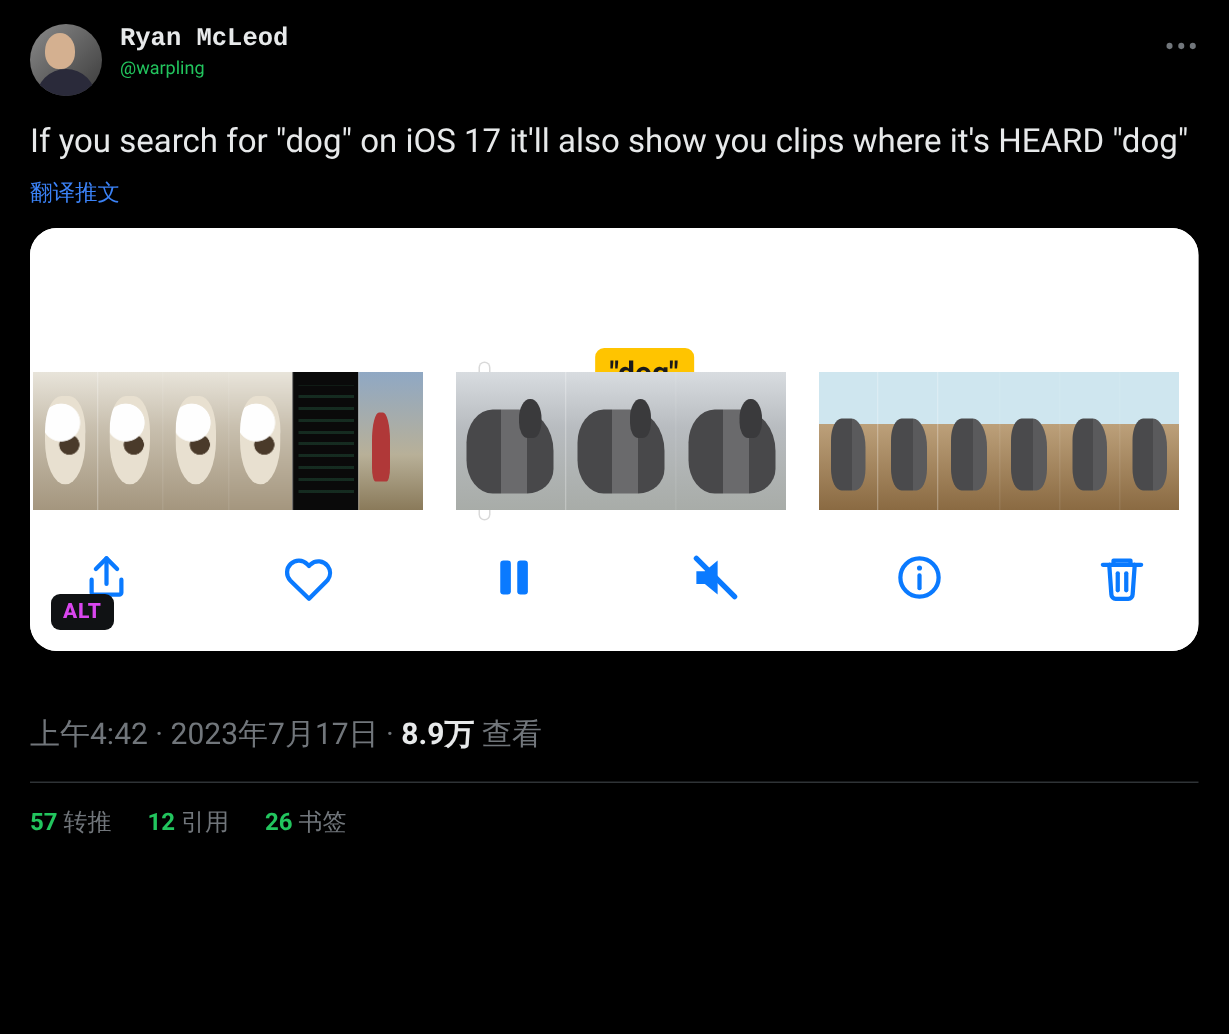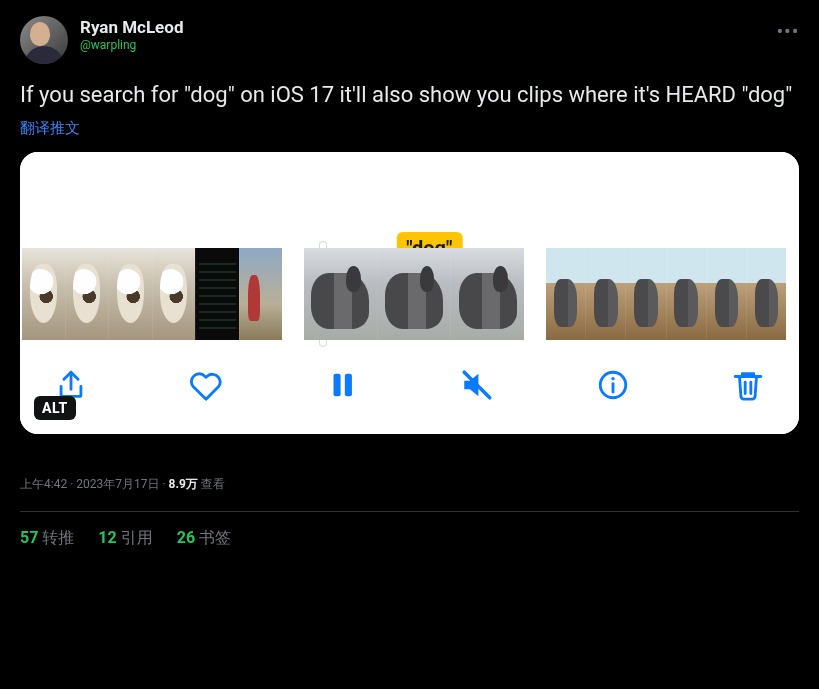--- a/index.html
+++ b/index.html
@@ -40,21 +40,21 @@
   }
   .avatar::after {
     content: "";
     position: absolute;
     top: 30px; left: 4px;
     width: 40px; height: 30px;
     background: #2a2a3a;
     border-radius: 20px 20px 0 0;
   }
   .user-col { line-height: 1.3; }
-  .display-name { font-weight: 700; font-size: 17px; color: #e7e9ea; }
+  .display-name { font-weight: 700; font-size: 17px; color: #e7e9ea; font-family: Liberation Mono, monospace; }
   .handle { font-size: 12px; color: #22c55e; }
   .more-button {
     position: absolute;
     top: 14px; right: 14px;
     width: 34px; height: 34px;
     border-radius: 50%;
     display: flex; align-items: center; justify-content: center;
     color: #71767b;
     cursor: pointer;
   }
@@ -202,31 +202,31 @@
     display: flex; align-items: center; justify-content: center;
     color: #0a7aff;
     cursor: pointer;
   }
   .tb-btn svg { width: 34px; height: 34px; }
   .alt-badge {
     position: absolute;
     left: 14px;
     bottom: 14px;
     background: #101214;
-    color: #ffffff;
+    color: #d946ef;
     font-weight: 800;
     font-size: 14px;
     padding: 4px 8px;
     border-radius: 6px;
     letter-spacing: 0.5px;
     margin-top: 44px;
   }
   .meta-line {
     color: #71767b;
-    font-size: 12px;
+    font-size: 20px;
     margin-bottom: 18px;
     margin-top: 42px;
   }
   .meta-line .bold { color: #e7e9ea; font-weight: 700; }
   .divider {
     border: none;
     border-top: 1px solid #2f3336;
     margin: 0 0 16px 0;
   }
   .stats {

